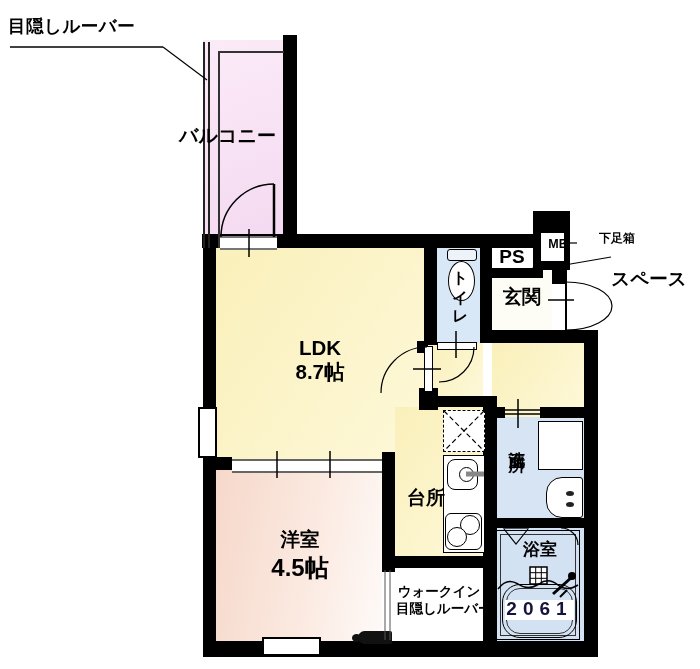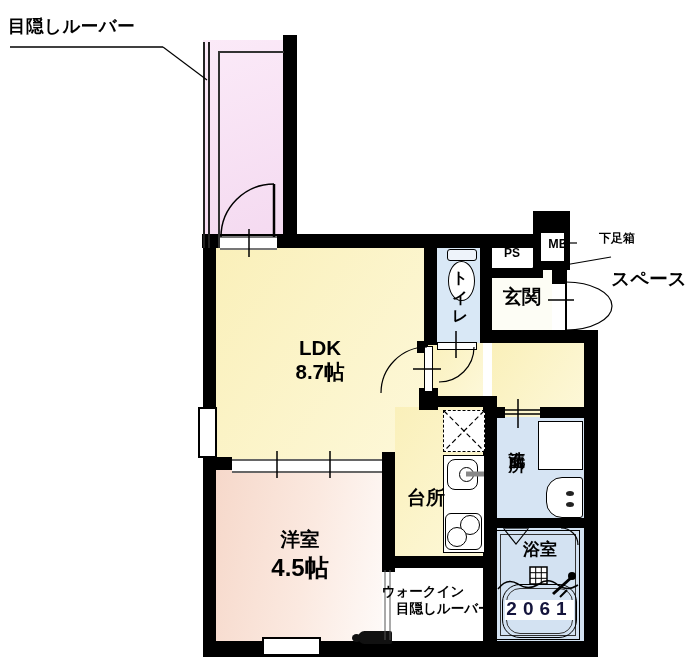--- a/index.html
+++ b/index.html
@@ -150,30 +150,31 @@
     <line x1="611" y1="257" x2="530" y2="271" stroke="#000" stroke-width="1.2"></line>
     <polygon points="522,274 537,265 534,278" fill="#000"></polygon>
 
     <line x1="563" y1="243" x2="577" y2="243" stroke="#000" stroke-width="1.2"></line>
 
     <line x1="385" y1="570" x2="385" y2="640" stroke="#555" stroke-width="1"></line>
     <line x1="390" y1="570" x2="390" y2="640" stroke="#555" stroke-width="1"></line>
   </svg>
 
   <div class="lbl" style="left:8px;top:17px;font-size:17.5px;letter-spacing:0.5px;">目隠しルーバー</div>
+  <div class="lbl" style="left:170px;top:126px;width:115px;font-size:19px;">バルコニー</div>
   <div class="lbl" style="left:285px;top:337px;width:70px;font-size:20.5px;">LDK</div>
   <div class="lbl" style="left:277px;top:361px;width:86px;font-size:20.5px;">8.7帖</div>
   <div class="lbl vert" style="left:452px;top:260px;font-size:15.5px;">トイレ</div>
-  <div class="lbl" style="left:494px;top:247px;width:36px;font-size:12px;">PS</div>
+  <div class="lbl" style="left:494px;top:247px;width:36px;font-size:19px;">PS</div>
   <div class="lbl" style="left:541px;top:238px;width:34px;font-size:12.5px;">MB</div>
   <div class="lbl" style="left:494px;top:287px;width:56px;font-size:19px;">玄関</div>
   <div class="lbl" style="left:574px;top:232px;width:86px;font-size:12px;">下足箱</div>
   <div class="lbl" style="left:602px;top:269px;width:94px;font-size:18.5px;">スペース</div>
   <div class="lbl vert" style="left:508px;top:438px;font-size:16.5px;">洗面所</div>
   <div class="lbl" style="left:400px;top:488px;width:52px;font-size:19px;">台所</div>
   <div class="lbl" style="left:270px;top:529px;width:60px;font-size:19.5px;">洋室</div>
   <div class="lbl" style="left:264px;top:555px;width:72px;font-size:24px;">4.5帖</div>
-  <div class="lbl" style="left:380px;top:585px;width:86px;font-size:13.5px;">ウォークイン</div>
+  <div class="lbl" style="left:396px;top:585px;width:86px;font-size:13.5px;">ウォークイン</div>
   <div class="lbl" style="left:396px;top:602px;width:86px;font-size:13.5px;">目隠しルーバー</div>
   <div class="lbl" style="left:511px;top:541px;width:58px;font-size:17px;">浴室</div>
   <div class="lbl" style="left:504px;top:599px;width:71px;font-size:19px;letter-spacing:6px;color:#14143c;">2061</div>
 
 </div>
 
 </body></html>

